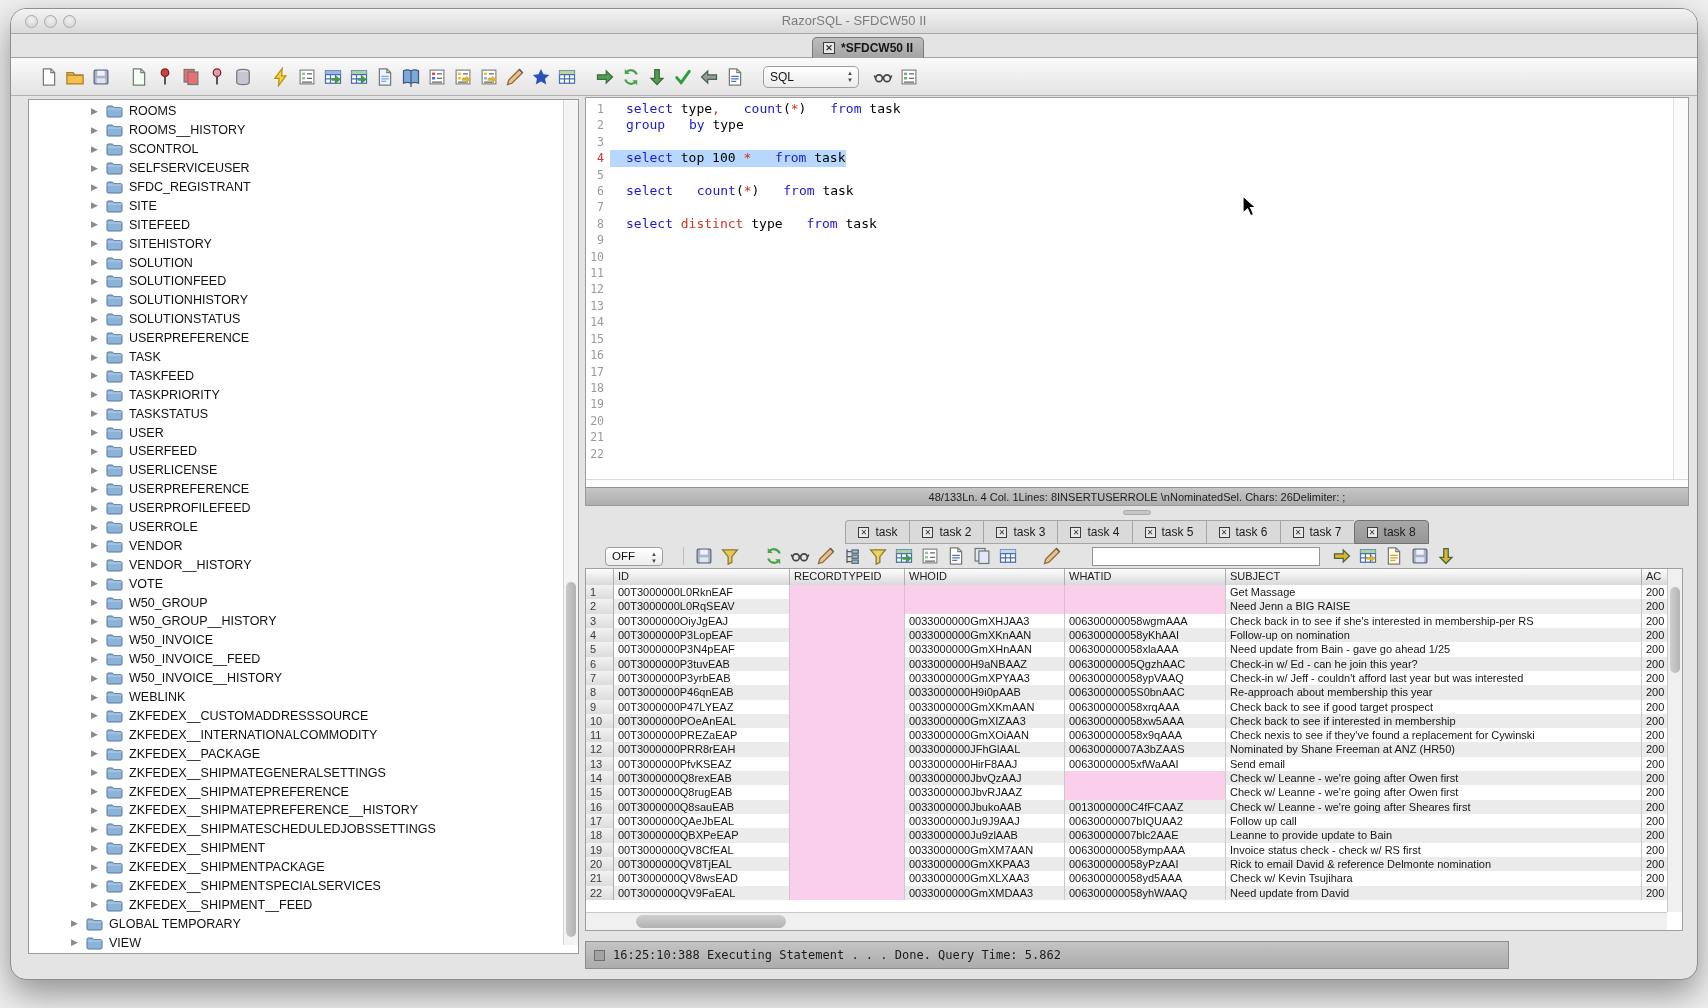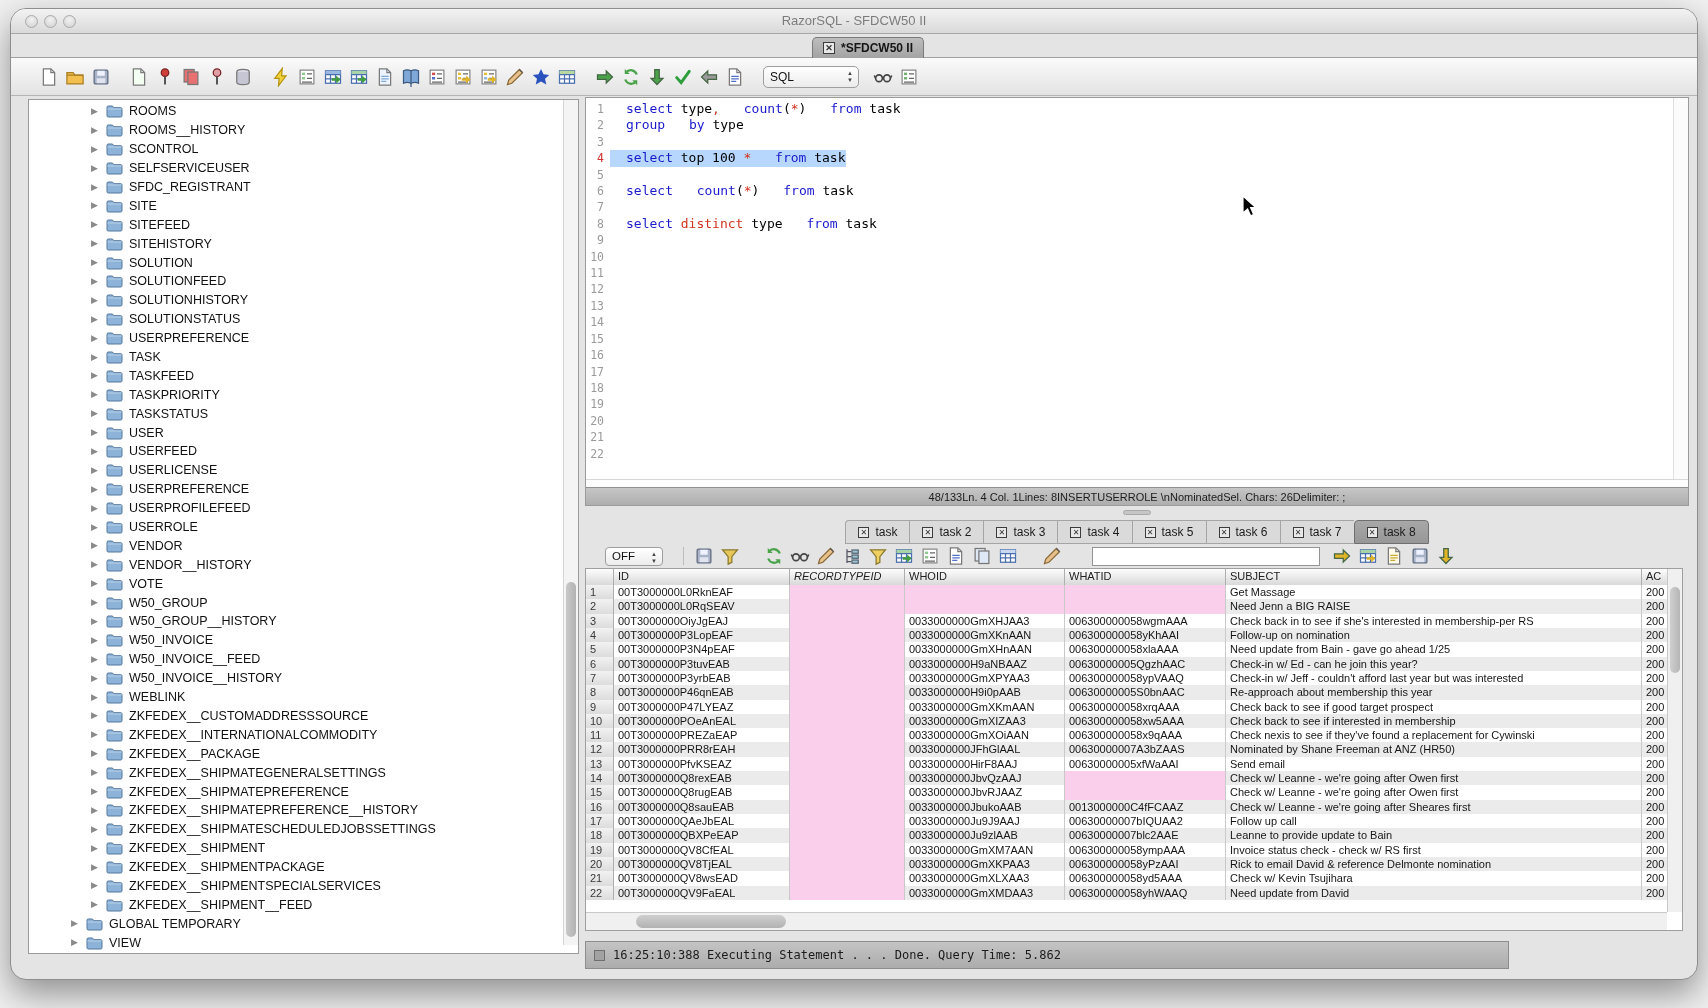--- a/index.html
+++ b/index.html
@@ -99,21 +99,21 @@
   .gview { position:absolute; left:0; top:0; right:15px; bottom:0; overflow:hidden; }
   .grow { display:flex; height:14.32px; }
   .gh { height:16px; }
   .gcell { flex:none; font-size:11px; color:#161616; padding:0 0 0 4px; overflow:hidden;
     white-space:nowrap; border-right:1px solid #c9c9c9; line-height:14.32px; }
   .gh .gcell { background:linear-gradient(#fdfdfd,#d9d9d9); border-right:1px solid #aeaeae;
     color:#222; line-height:15px; }
   .gcell.num { background:linear-gradient(#f2f2f2,#dcdcdc); color:#3a3a3a; border-right:1px solid #aeaeae; }
   .grow.alt .gcell:not(.num):not(.null) { background:#ebebeb; }
   .gcell.null { background:#f9cfec; }
-  .c0{width:28px;} .c1{width:176px;} .c2{width:115px;font-style:italic;} .c3{width:160px;}
+  .c0{width:28px;} .c1{width:176px;} .c2{width:115px;} .c3{width:160px;}
   .c4{width:161px;} .c5{width:416px;} .c6{width:80px; border-right:none;}
   .g-vscroll { position:absolute; right:0; top:0; width:15px; bottom:18px;
     background:#f0f0f0; border-left:1px solid #c9c9c9; }
   .g-vthumb { position:absolute; left:2px; right:2px; top:18px; height:86px;
     border-radius:6px; background:linear-gradient(90deg,#cfcfcf,#b5b5b5); }
   .g-hscroll { position:absolute; left:0; right:15px; bottom:0; height:18px;
     background:#f0f0f0; border-top:1px solid #c9c9c9; }
   .g-hthumb { position:absolute; left:50px; width:150px; top:2px; bottom:2px;
     border-radius:7px; background:linear-gradient(#cfcfcf,#b2b2b2); }
   

